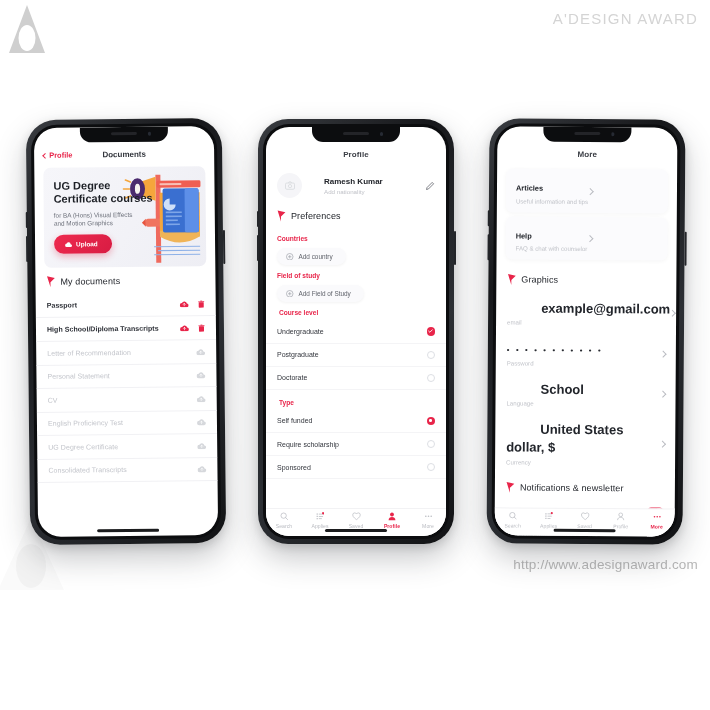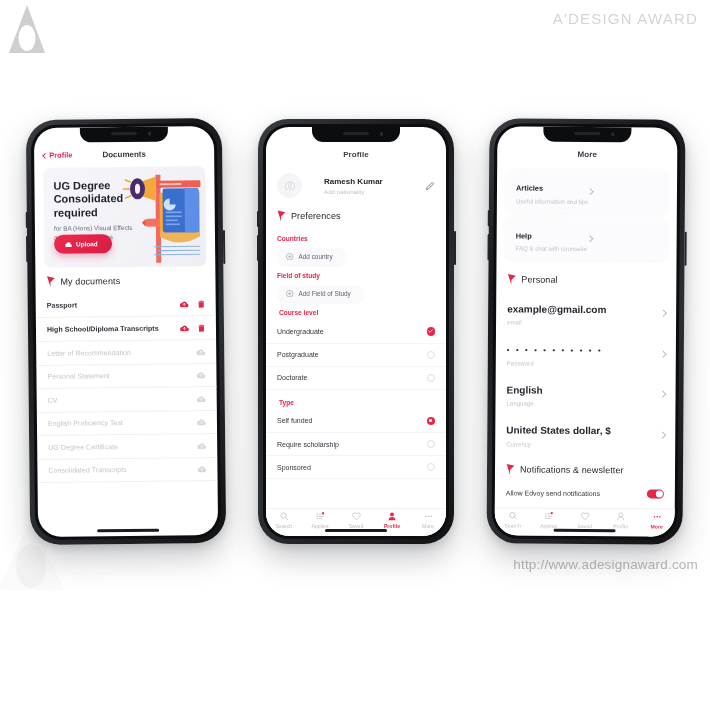--- a/index.html
+++ b/index.html
@@ -144,21 +144,21 @@
     margin:4px 9px; padding:8px 10px; border-radius:7px;
     background:#fbfbfd; box-shadow:0 1px 4px rgba(0,0,0,.045);
     display:flex; align-items:center; justify-content:flex-start;
   }
   .card .ttl { font-size:7.4px; font-weight:bold; color:#22252b; }
   .card .sub { font-size:6.1px; color:#c2c4ca; margin-top:2.5px; }
   .set-row {
     display:flex; align-items:center; justify-content:space-between;
     padding:6.5px 11px;
   }
-  .set-row .val { font-size:10px; font-weight:bold; color:#22252b; }
+  .set-row .val { font-size:13px; font-weight:bold; color:#22252b;margin-left:34px; }
   .set-row .key { font-size:6.1px; color:#c2c4ca; margin-top:2.5px; }
   .dots { letter-spacing:2.2px; font-size:7.5px; color:#2a2d33; font-weight:bold; }
   .chev-r { width:4.5px; height:4.5px; border-top:1.2px solid #b9bbc1;
             border-right:1.2px solid #b9bbc1; transform:rotate(45deg); flex:0 0 auto; }
   .tog-row {
     display:flex; align-items:center; justify-content:space-between;
     padding:7px 11px;
   }
   .tog-row .t { font-size:7px; color:#32353c; }
   .tog-row.off .t { color:#c6c8ce; }
@@ -247,21 +247,21 @@
                 <rect x="50" y="57" width="14" height="1.6"></rect>
               </g>
               <g stroke="#8fb2e8" stroke-width="1.1">
                 <line x1="38" y1="80" x2="84" y2="80"></line>
                 <line x1="42" y1="84" x2="84" y2="84"></line>
                 <line x1="38" y1="88" x2="84" y2="88"></line>
               </g>
             </svg>
             <div class="banner-txt">
               <div class="banner-h">UG Degree</div>
-              <div class="banner-h">Consolidated required</div>
+              <div class="banner-h">Certificate courses</div>
               <div class="banner-s">for BA (Hons) Visual Effects</div>
               <div class="banner-s" style="margin-top:0">and Motion Graphics</div>
             </div>
             <div class="btn-upload">
               <svg width="7" height="6" viewBox="0 0 14 12">
                 <path d="M3.4 11h7.4a2.9 2.9 0 0 0 .3-5.8A4 4 0 0 0 3.4 4a2.9 2.9 0 0 0 0 7z" fill="#fff"></path>
               </svg>
               <span>Upload</span>
             </div>
           </div>
@@ -537,40 +537,40 @@
       <div class="sub">FAQ &amp; chat with counselor</div>
     </span>
                 <span class="chev-r"></span>
   </div>
             </div>
 
           <div class="sec-head" style="padding-top:10px">
             <svg class="pennant" viewBox="0 0 9 12">
               <path d="M0.6 0.5 L8.4 2.2 L4 6.4 L4 11.4 Z" fill="#E8254A"></path>
             </svg>
-            <span class="txt">Personal</span>
+            <span class="txt">Graphics</span>
           </div>
           <div id="p3-settings">
   <div class="set-row">
     <span>
       <span class="val">example@gmail.com</span>
       <div class="key">email</div>
     </span>
                 <span class="chev-r"></span>
   </div>
   <div class="set-row">
     <span>
       <span class="dots">• • • • • • • • • • •</span>
       <div class="key">Password</div>
     </span>
                 <span class="chev-r"></span>
   </div>
   <div class="set-row">
     <span>
-      <span class="val">English</span>
+      <span class="val">School</span>
       <div class="key">Language</div>
     </span>
                 <span class="chev-r"></span>
   </div>
   <div class="set-row">
     <span>
       <span class="val">United States dollar, $</span>
       <div class="key">Currency</div>
     </span>
                 <span class="chev-r"></span>

